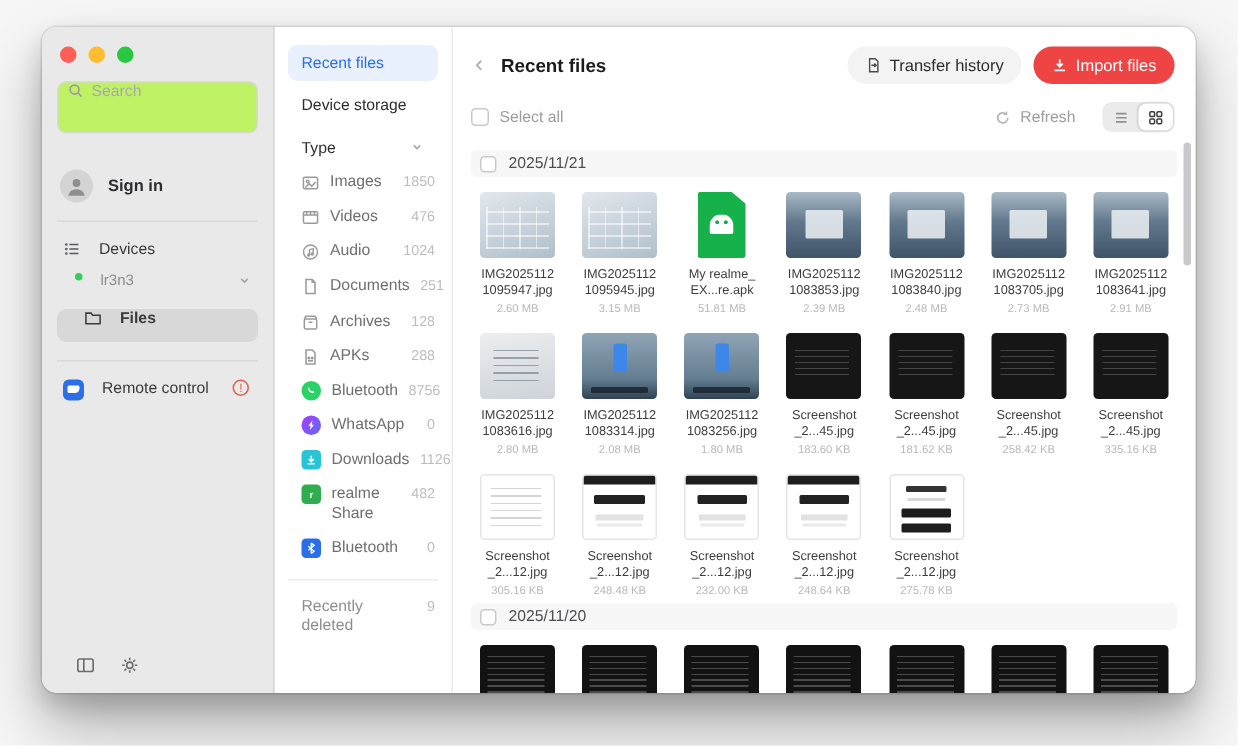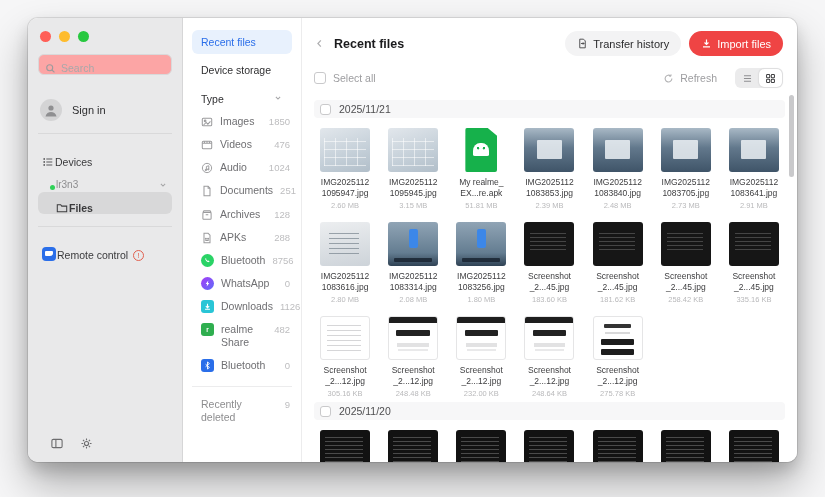--- a/index.html
+++ b/index.html
@@ -6,28 +6,28 @@
   html,body{width:825px;height:497px;overflow:hidden}
   body{font-family:"Liberation Sans",sans-serif;background:#f6f6f7;position:relative}
   .window{position:absolute;left:28px;top:18px;width:769px;height:444px;border-radius:10px;
     background:#fff;display:flex;overflow:hidden;
     box-shadow:0 0 0 1px rgba(0,0,0,.10),0 22px 40px rgba(0,0,0,.30),0 8px 16px rgba(0,0,0,.15)}
   
   .sidebar{width:155px;background:#e9e9ea;border-right:1px solid #d6d6d7;position:relative;padding:0 10px;flex:none}
   .traffic{display:flex;gap:8px;margin:13px 2px 12px}
   .tl{width:11px;height:11px;border-radius:50%}
   .tl.r{background:#ff5f57}.tl.y{background:#febc2e}.tl.g{background:#28c840}
-  .searchbox{height:21px;background:#fca5a5;border:1px solid #d9d9da;border-radius:6px;display:flex;align-items:flex-end;gap:5px;padding:0 6px}
+  .searchbox{height:35px;background:#bef264;border:1px solid #d9d9da;border-radius:6px;display:flex;align-items:flex-start;gap:5px;padding:0 6px}
   .searchbox input{border:none;outline:none;width:100%;font-size:10.5px;color:#555;background:transparent;font-family:inherit}
   .searchbox input::placeholder{color:#a8a8aa}
   .signin{display:flex;align-items:center;gap:10px;margin:24px 2px 0}
   .avatar{width:22px;height:22px;border-radius:50%;background:#d4d4d5;display:flex;align-items:center;justify-content:center;overflow:hidden}
-  .signin-label{font-size:11px;font-weight:normal;color:#2d2d2f}
+  .signin-label{font-size:11px;font-weight:bold;color:#2d2d2f}
   .sep{border:none;border-top:1px solid #d9d9da;margin:12px 0}
-  .srow{display:flex;align-items:flex-end;gap:1px;height:22px;padding:0 4px;font-size:10.5px;color:#3a3a3c}
+  .srow{display:flex;align-items:flex-start;gap:12px;height:22px;padding:0 4px;font-size:10.5px;color:#3a3a3c}
   .srow .chev{margin-left:auto}
   .device-row{padding-left:12px;color:#8d8d8f;font-size:10px}
   .dot{width:5px;height:5px;border-radius:50%;background:#30d158;flex:none}
   .files-row{background:#d8d8d9;border-radius:6px;padding-left:18px;font-weight:bold;margin-top:2px}
   .remote-row{margin-top:2px}
   .rc-badge{width:14px;height:14px;border-radius:4px;background:#2a6ee9;position:relative;flex:none}
   .rc-badge::after{content:"";position:absolute;left:3px;top:4px;width:8px;height:5px;background:#fff;border-radius:1px 1px 3px 1px}
   .warn{width:11px;height:11px;border:1px solid #e0604f;border-radius:50%;color:#e0604f;font-size:8px;line-height:9px;text-align:center;margin-left:4px;flex:none}
   .sidebar-bottom{position:absolute;left:22px;bottom:12px;display:flex;gap:16px;align-items:center}
   

